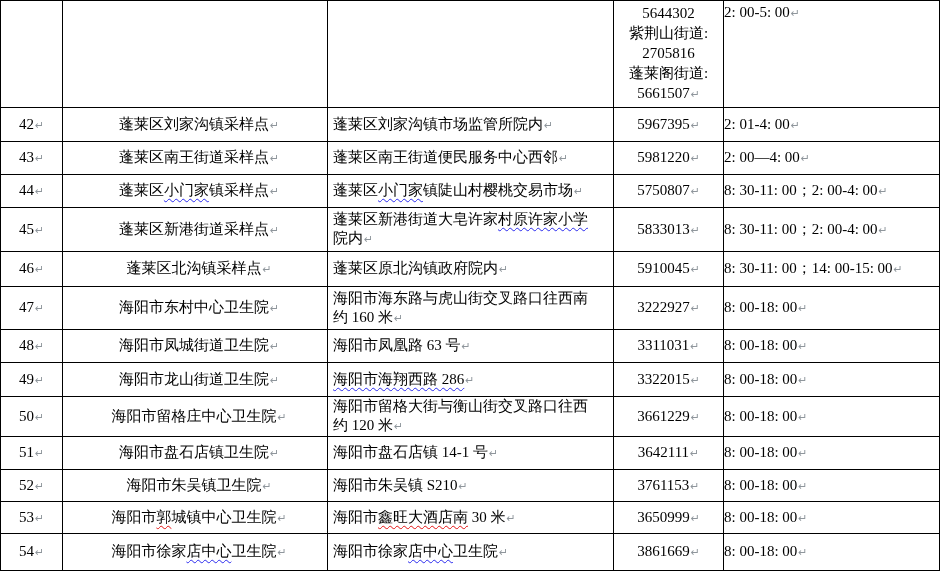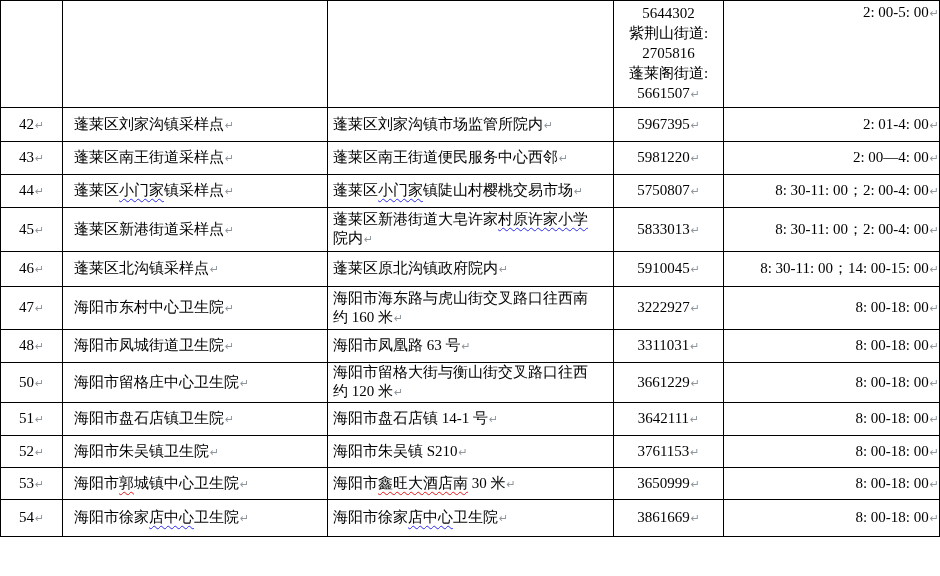--- a/index.html
+++ b/index.html
@@ -12,24 +12,24 @@
     width:939px;margin:0;
   }
   td{
     border:1px solid #000;
     font-size:15px;color:#000;
     padding:0;overflow:hidden;
     vertical-align:middle;
     line-height:19px;
   }
   td.c-no{text-align:center;margin-top:28px;}
-  td.c-name{text-align:left;padding-left:11px;padding-right:3px;margin-left:46px;}
+  td.c-name{text-align:center;padding-left:11px;padding-right:3px;margin-left:46px;}
   td.c-addr{text-align:left;padding-left:5px;padding-right:3px;margin-left:34px;}
   td.c-phone{text-align:center;line-height:20px;}
-  td.c-time{text-align:right;}
+  td.c-time{text-align:left;}
   td.v-top{vertical-align:top;padding-top:2px;}
   .mark{
     color:#8f969c;font-size:11px;
     font-family:"DejaVu Sans",sans-serif;
     margin-left:1px;
   }
   .u-blue{
     text-decoration-line:underline;text-decoration-style:wavy;
     text-decoration-color:#2b2bee;text-decoration-thickness:1px;
     text-underline-offset:3px;
@@ -101,20 +101,27 @@
         <td class="c-phone"><span>3222927</span><span class="mark">↵</span></td>
         <td class="c-time"><span>8: 00-18: 00</span><span class="mark">↵</span></td>
       </tr>
       <tr style="height: 33px;">
         <td class="c-no"><span>48</span><span class="mark">↵</span></td>
         <td class="c-name"><span>海阳市凤城街道卫生院</span><span class="mark">↵</span></td>
         <td class="c-addr"><span>海阳市凤凰路 63 号</span><span class="mark">↵</span></td>
         <td class="c-phone"><span>3311031</span><span class="mark">↵</span></td>
         <td class="c-time"><span>8: 00-18: 00</span><span class="mark">↵</span></td>
       </tr>
+      <tr style="height: 34px;">
+        <td class="c-no"><span>49</span><span class="mark">↵</span></td>
+        <td class="c-name"><span>海阳市龙山街道卫生院</span><span class="mark">↵</span></td>
+        <td class="c-addr"><span class="u-blue">海阳市海翔西路 286</span><span class="mark">↵</span></td>
+        <td class="c-phone"><span>3322015</span><span class="mark">↵</span></td>
+        <td class="c-time"><span>8: 00-18: 00</span><span class="mark">↵</span></td>
+      </tr>
       <tr style="height: 28px;">
         <td class="c-no"><span>50</span><span class="mark">↵</span></td>
         <td class="c-name"><span>海阳市留格庄中心卫生院</span><span class="mark">↵</span></td>
         <td class="c-addr"><span>海阳市留格大街与衡山街交叉路口往西</span><br><span>约 120 米</span><span class="mark">↵</span></td>
         <td class="c-phone"><span>3661229</span><span class="mark">↵</span></td>
         <td class="c-time"><span>8: 00-18: 00</span><span class="mark">↵</span></td>
       </tr>
       <tr style="height: 33px;">
         <td class="c-no"><span>51</span><span class="mark">↵</span></td>
         <td class="c-name"><span>海阳市盘石店镇卫生院</span><span class="mark">↵</span></td>

